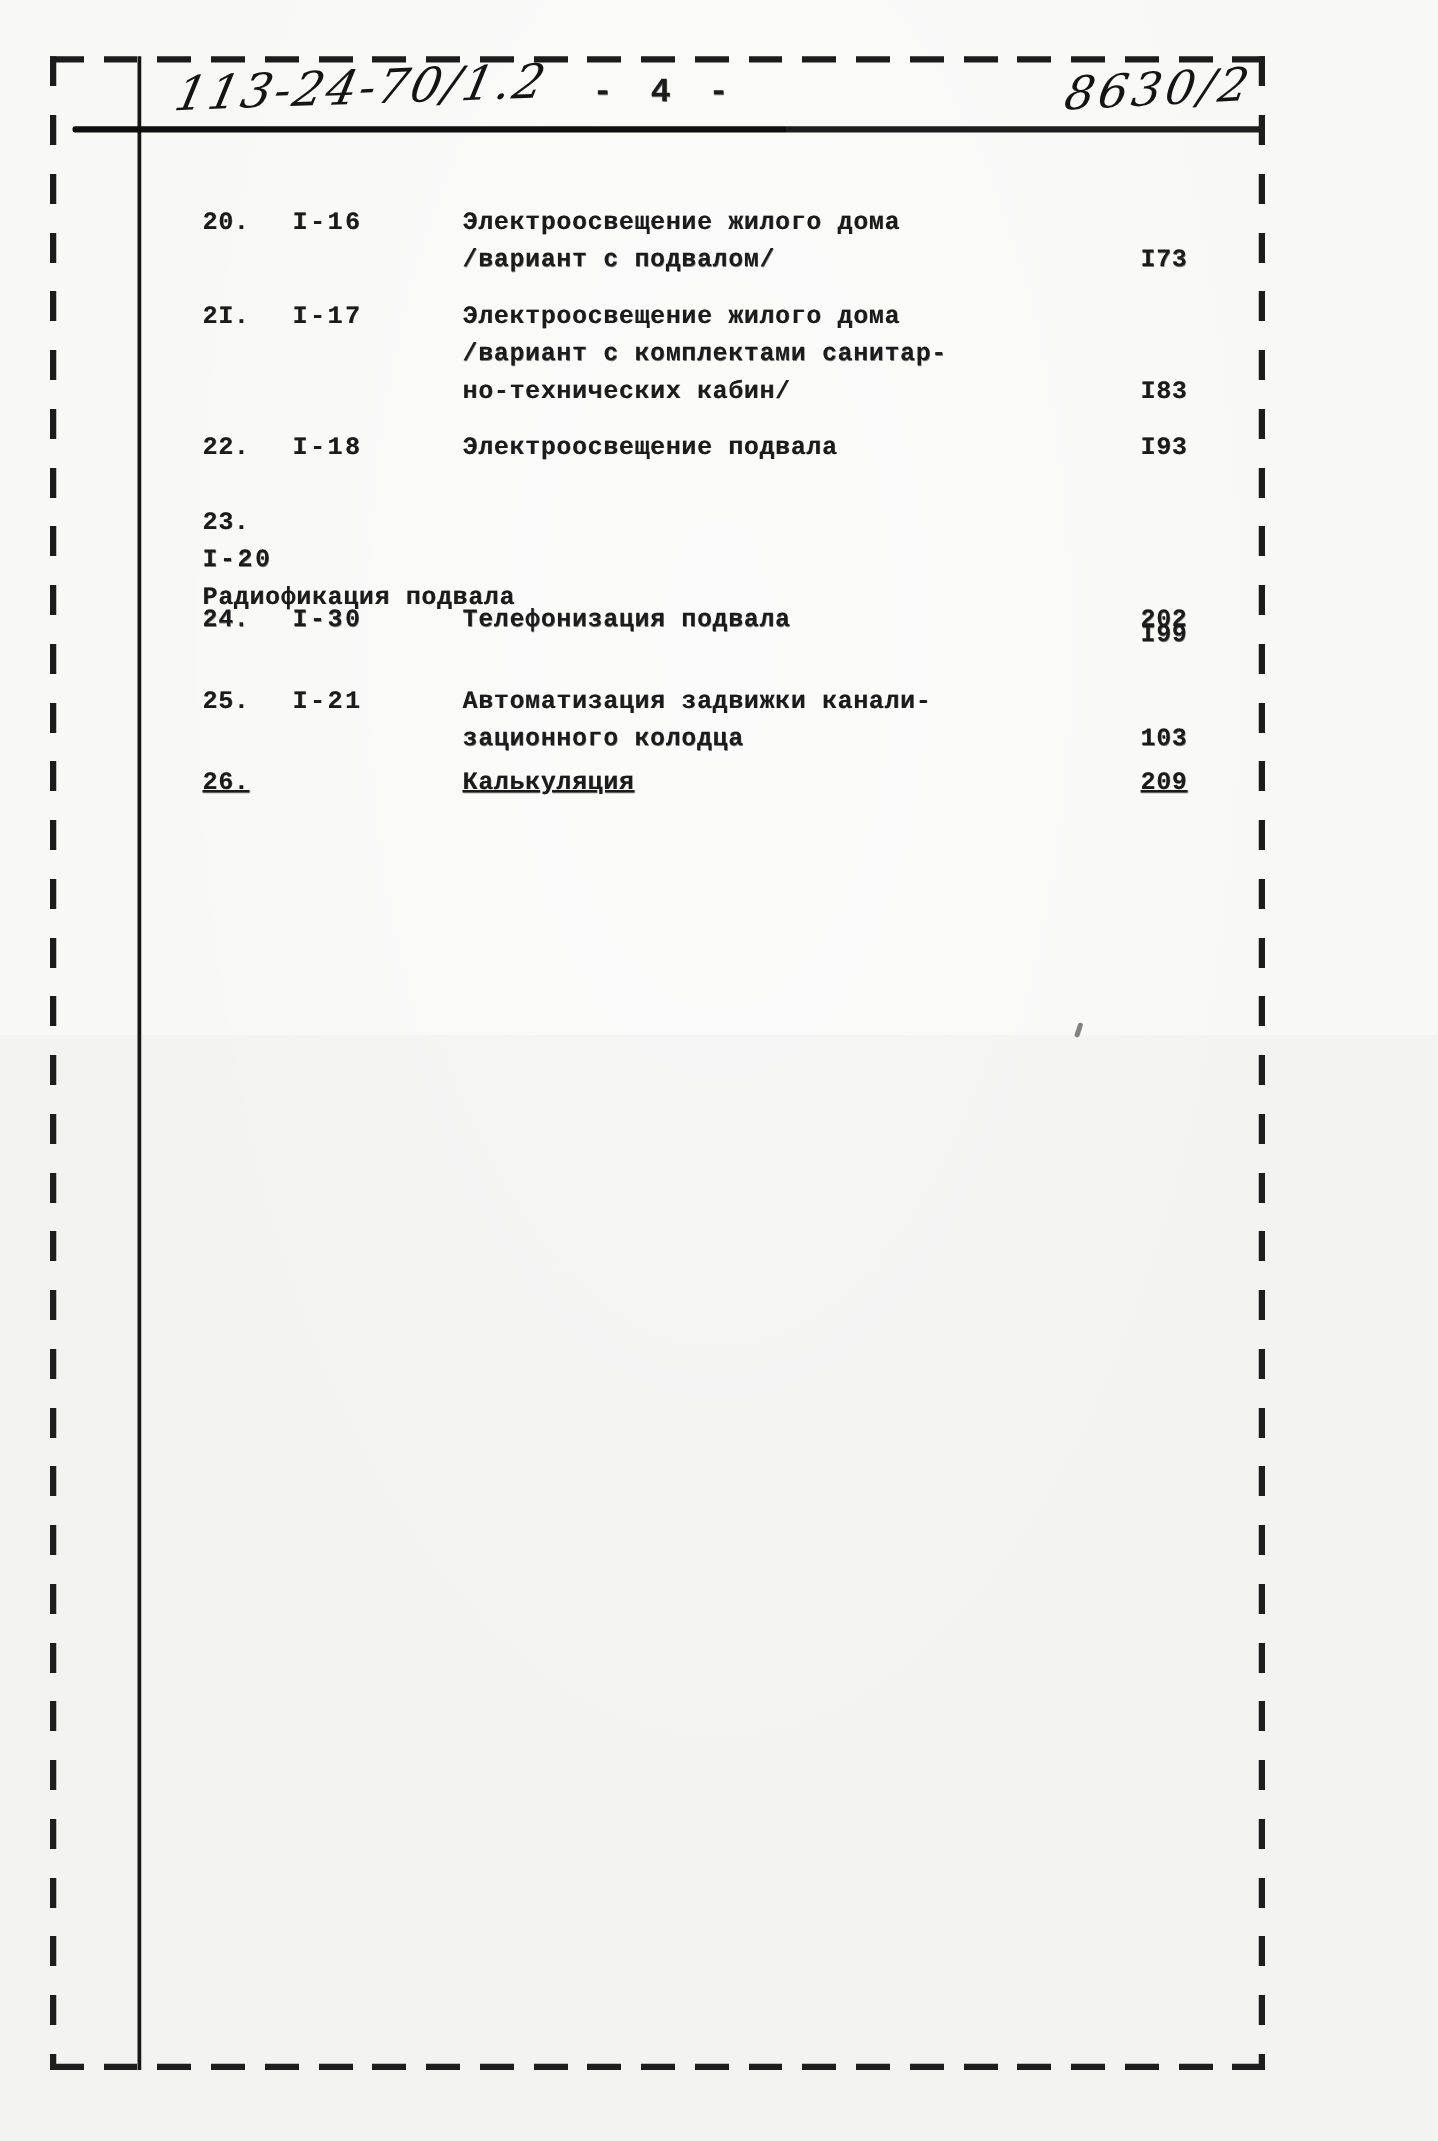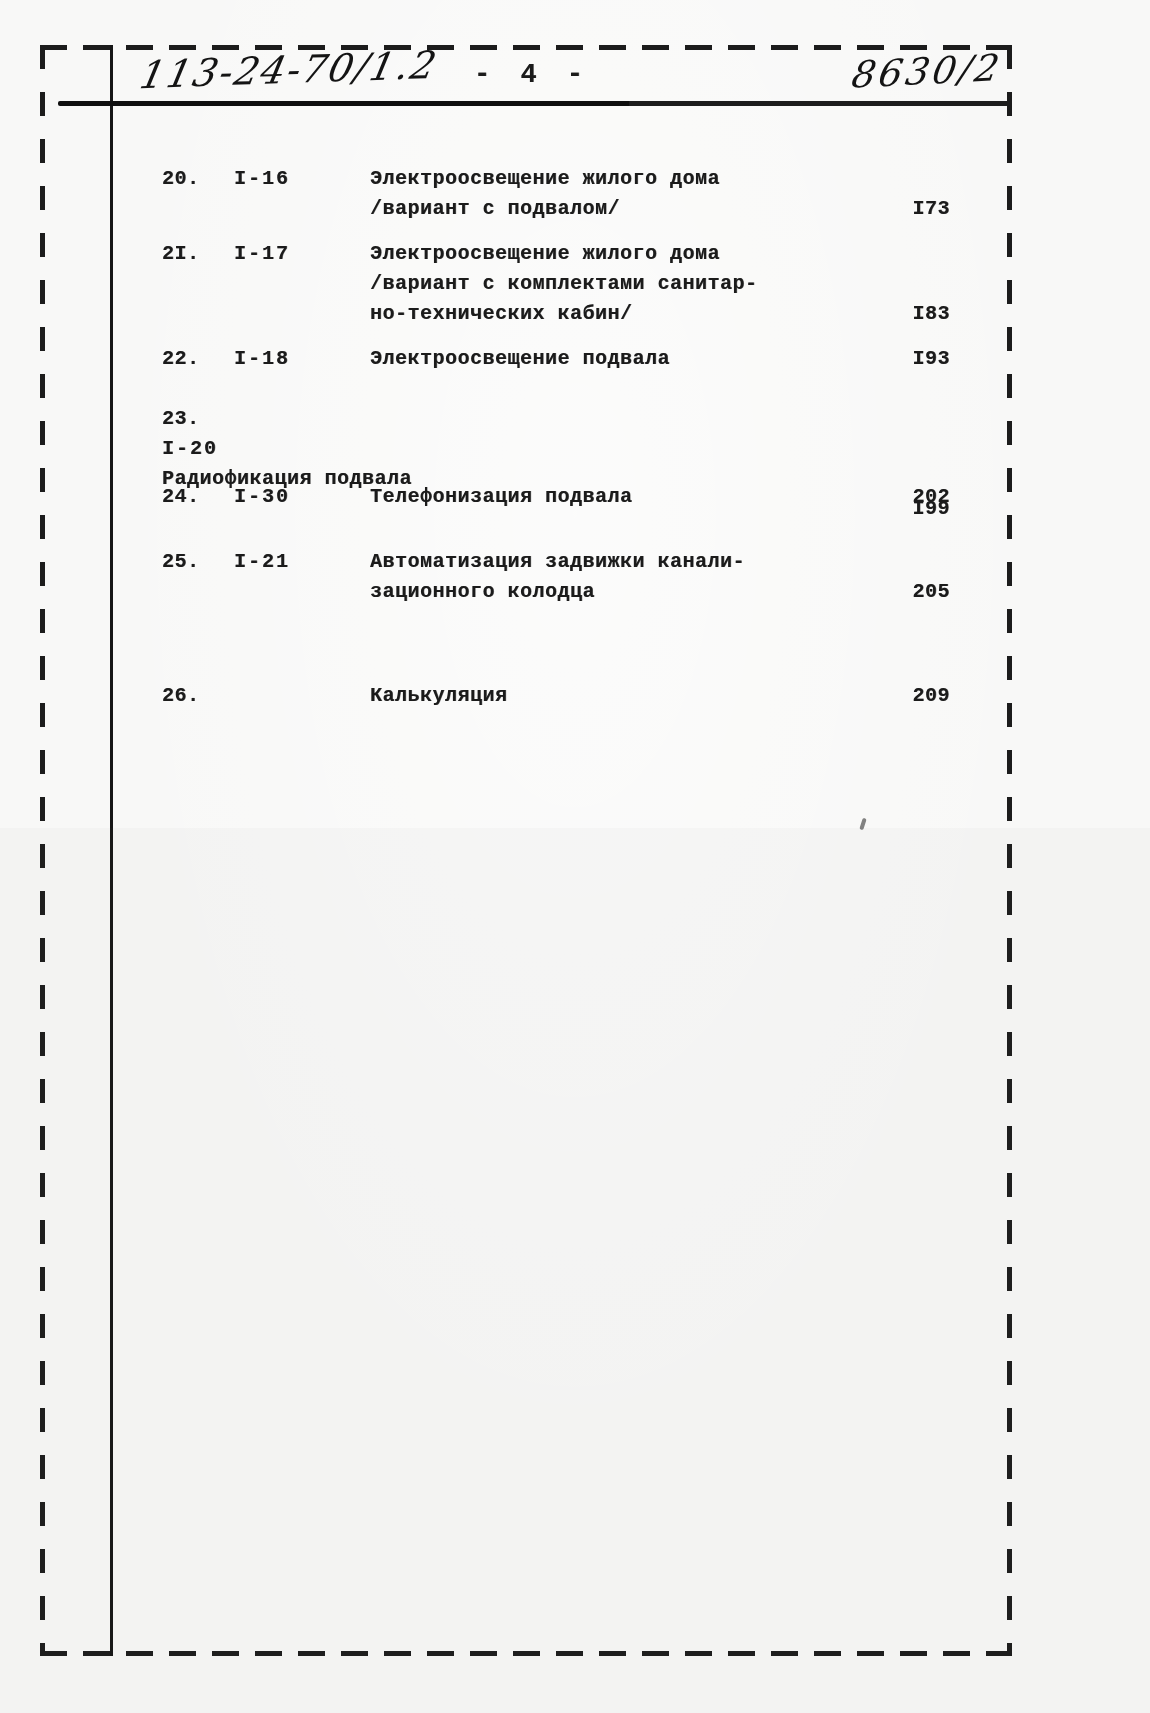--- a/index.html
+++ b/index.html
@@ -110,21 +110,21 @@
   .col-code  { width: 136px; flex: 0 0 auto; letter-spacing: 2px; }
   .col-title { flex: 1 1 auto; white-space: pre-line; }
   .col-page  { width: 84px;  flex: 0 0 auto; text-align: right; align-self: flex-end; }
 
   .row-20 { top: 164px; }
   .row-21 { top: 239px; justify-content: flex-end; }
   .row-22 { top: 344px; }
   .row-23 { top: 404px; flex-direction: column; }
   .row-24 { top: 482px; }
   .row-25 { top: 547px; }
-  .row-26 { top: 681px; }
+  .row-26 { top: 612px; text-decoration: underline; }
 
   
   .scan-band {
     position: absolute;
     left: 0;
     top: 828px;
     width: 1150px;
     height: 885px;
     background: rgba(110,110,110,0.03);
     pointer-events: none;
@@ -194,21 +194,21 @@
     <span class="col-code">I-30</span>
     <span class="col-title">Телефонизация подвала</span>
     <span class="col-page">202</span>
   </div>
 
   <div class="toc-row row-25 typed">
     <span class="col-num">25.</span>
     <span class="col-code">I-21</span>
     <span class="col-title">Автоматизация задвижки канали-
 зационного колодца</span>
-    <span class="col-page">205</span>
+    <span class="col-page">103</span>
   </div>
 
   <div class="toc-row row-26 typed">
     <span class="col-num">26.</span>
     <span class="col-code"></span>
     <span class="col-title">Калькуляция</span>
     <span class="col-page">209</span>
   </div>
 
   <div class="scan-band"></div>

